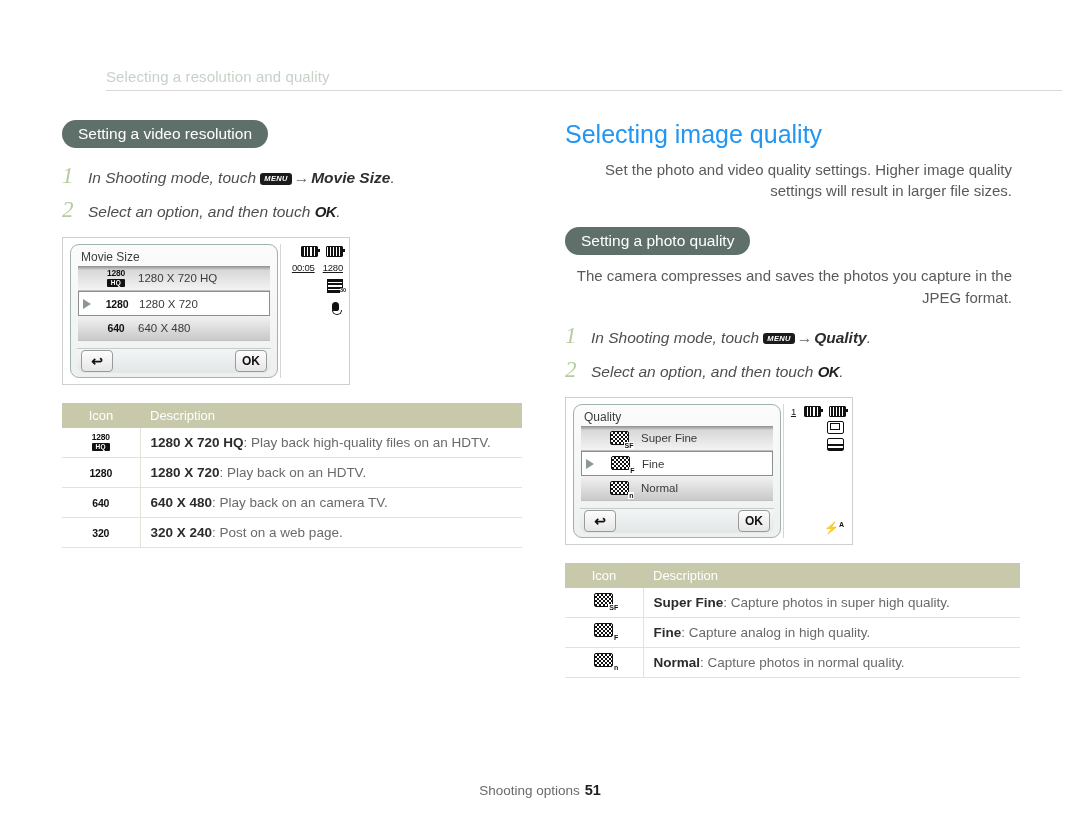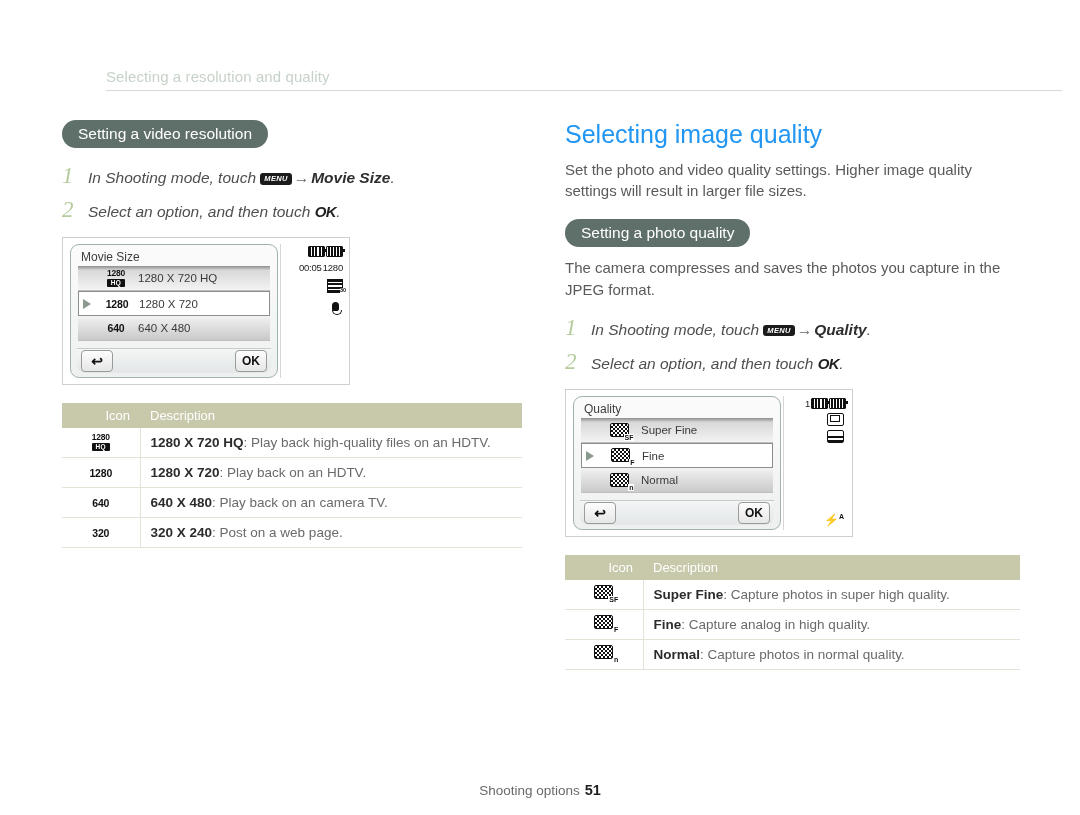--- a/index.html
+++ b/index.html
@@ -68,21 +68,22 @@
     color: #2196f3;
     font-size: 25px;
     font-weight: normal;
     margin: 0 0 10px 0;
     line-height: 1.15;
   }
   .body-text {
     font-size: 15px;
     line-height: 1.42;
     color: #5a5a5a;
-    margin: 0;
+    margin: 8px;
+    text-align: right;
   }
 
   
   .steps {
     margin-top: 16px;
   }
   .step {
     display: flex;
     align-items: baseline;
     margin-bottom: 9px;
@@ -297,22 +298,23 @@
     position: relative;
     border-left: 1px solid #d6d6d6;
     margin: 6px 0 6px 2px;
     font-size: 9px;
     color: #1a1a1a;
   }
   .st-row {
     display: flex;
     align-items: center;
     justify-content: flex-end;
-    gap: 1px;
+    gap: 8px;
     padding-right: 6px;
+    text-decoration: underline;
   }
   .batt {
     display: inline-block;
     width: 15px; height: 9px;
     border: 1.4px solid #111;
     border-radius: 1px;
     position: relative;
     background:
       repeating-linear-gradient(90deg, #111 0 2px, #fff 2px 3.2px);
   }
@@ -395,21 +397,21 @@
   }
   .tbl thead th {
     background: #c8c8ab;
     color: #ffffff;
     font-weight: normal;
     text-align: left;
     padding: 5px 10px;
     font-size: 13px;
     border: none;
   }
-  .tbl thead th.c-icon { width: 58px; text-align: right; }
+  .tbl thead th.c-icon { width: 58px; text-align: center; }
   .tbl tbody td {
     border-bottom: 1px solid #e3e3d8;
     padding: 7px 10px;
     vertical-align: middle;
     color: #6a6a6a;
     font-size: 13.5px;
   }
   .tbl tbody td.c-icon {
     text-align: center;
     border-right: 1px solid #e3e3d8;

